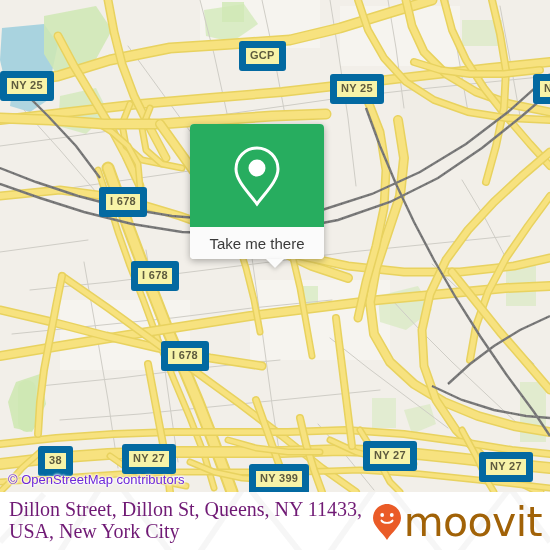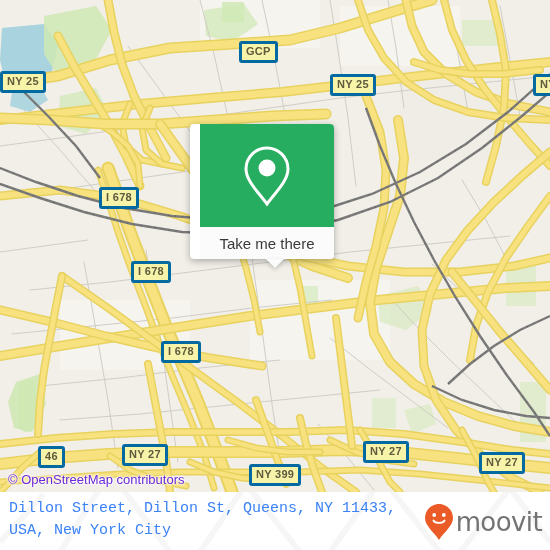--- a/index.html
+++ b/index.html
@@ -15,42 +15,41 @@
     position:absolute;left:0;top:0;width:550px;height:492px;
     background:#f2efe9;
     overflow:hidden;
   }
   .map-svg{position:absolute;left:0;top:0;width:550px;height:492px;display:block;}
 
   
   .shield{
     position:absolute;
     background:#f7f3a8;
-    border:3px solid #0369a1;
+    border:7px solid #0369a1;
     border-radius:3px;
     color:#5d5a3e;
     font-weight:bold;
     font-size:11px;
     line-height:13px;
     padding:1px 4px 2px 4px;
     letter-spacing:0.3px;
     white-space:nowrap;
     font-family:"Liberation Sans", sans-serif;
     box-sizing:border-box;
   }
 
   
   .card{
     position:absolute;
     left:190px;top:124px;width:134px;
     border-radius:4px;
     overflow:hidden;
     box-shadow:0 2px 7px rgba(0,0,0,0.30);
     background:#ffffff;
-    padding-left:10px;
   }
   .card-head{
     height:103px;
     background:#27ad5f;
     display:flex;align-items:center;justify-content:center;
   }
   .card-foot{
     height:32px;
     background:#fbfbfb;
     display:flex;align-items:center;justify-content:center;
@@ -82,30 +81,30 @@
   .footer{
     position:absolute;left:0;top:492px;width:550px;height:58px;
     background:#ffffff;
     overflow:hidden;
   }
   .footer-watermark{
     position:absolute;left:0;top:-60px;width:550px;height:120px;opacity:.55;
   }
   .addr{
     position:absolute;left:9px;top:498px;width:390px;
-    font-size:15px;line-height:22px;color:#3b82f6;
-    font-family:Liberation Mono, monospace;
+    font-size:20px;line-height:22px;color:#701a75;
+    font-family:Liberation Serif, serif;
   }
   .brand{
     position:absolute;right:8px;top:503px;
     display:flex;align-items:center;gap:2px;
   }
   .brand-word{
-    font-size:26px;line-height:31px;
-    color:#737373;letter-spacing:-0.6px;
+    font-size:41px;line-height:31px;
+    color:#a16207;letter-spacing:-0.6px;
     font-family:"DejaVu Sans", sans-serif;
     font-weight:500;
   }
 </style>
 </head>
 <body>
 
 <div id="app">
 
   <div class="map">
@@ -301,21 +300,21 @@
     </svg>
 
     <div id="shield-layer">
         <div class="shield" style="left: 0px; top: 71px;">NY 25</div>
         <div class="shield" style="left: 239px; top: 41px;">GCP</div>
         <div class="shield" style="left: 330px; top: 74px;">NY 25</div>
         <div class="shield" style="left: 533px; top: 74px;">NY</div>
         <div class="shield" style="left: 99px; top: 187px;">I 678</div>
         <div class="shield" style="left: 131px; top: 261px;">I 678</div>
         <div class="shield" style="left: 161px; top: 341px;">I 678</div>
-        <div class="shield" style="left: 38px; top: 446px;">46</div>
+        <div class="shield" style="left: 38px; top: 446px;">38</div>
         <div class="shield" style="left: 122px; top: 444px;">NY 27</div>
         <div class="shield" style="left: 249px; top: 464px;">NY 399</div>
         <div class="shield" style="left: 363px; top: 441px;">NY 27</div>
         <div class="shield" style="left: 479px; top: 452px;">NY 27</div>
       </div>
 
     <div class="card">
       <div class="card-head">
         <svg width="48" height="62" viewBox="0 0 48 62">
           <path d="M24 3 C12.4 3 3 12.4 3 24 C3 36 16 48 24 59 C32 48 45 36 45 24 C45 12.4 35.6 3 24 3 Z" fill="none" stroke="#ffffff" stroke-width="3"></path>

